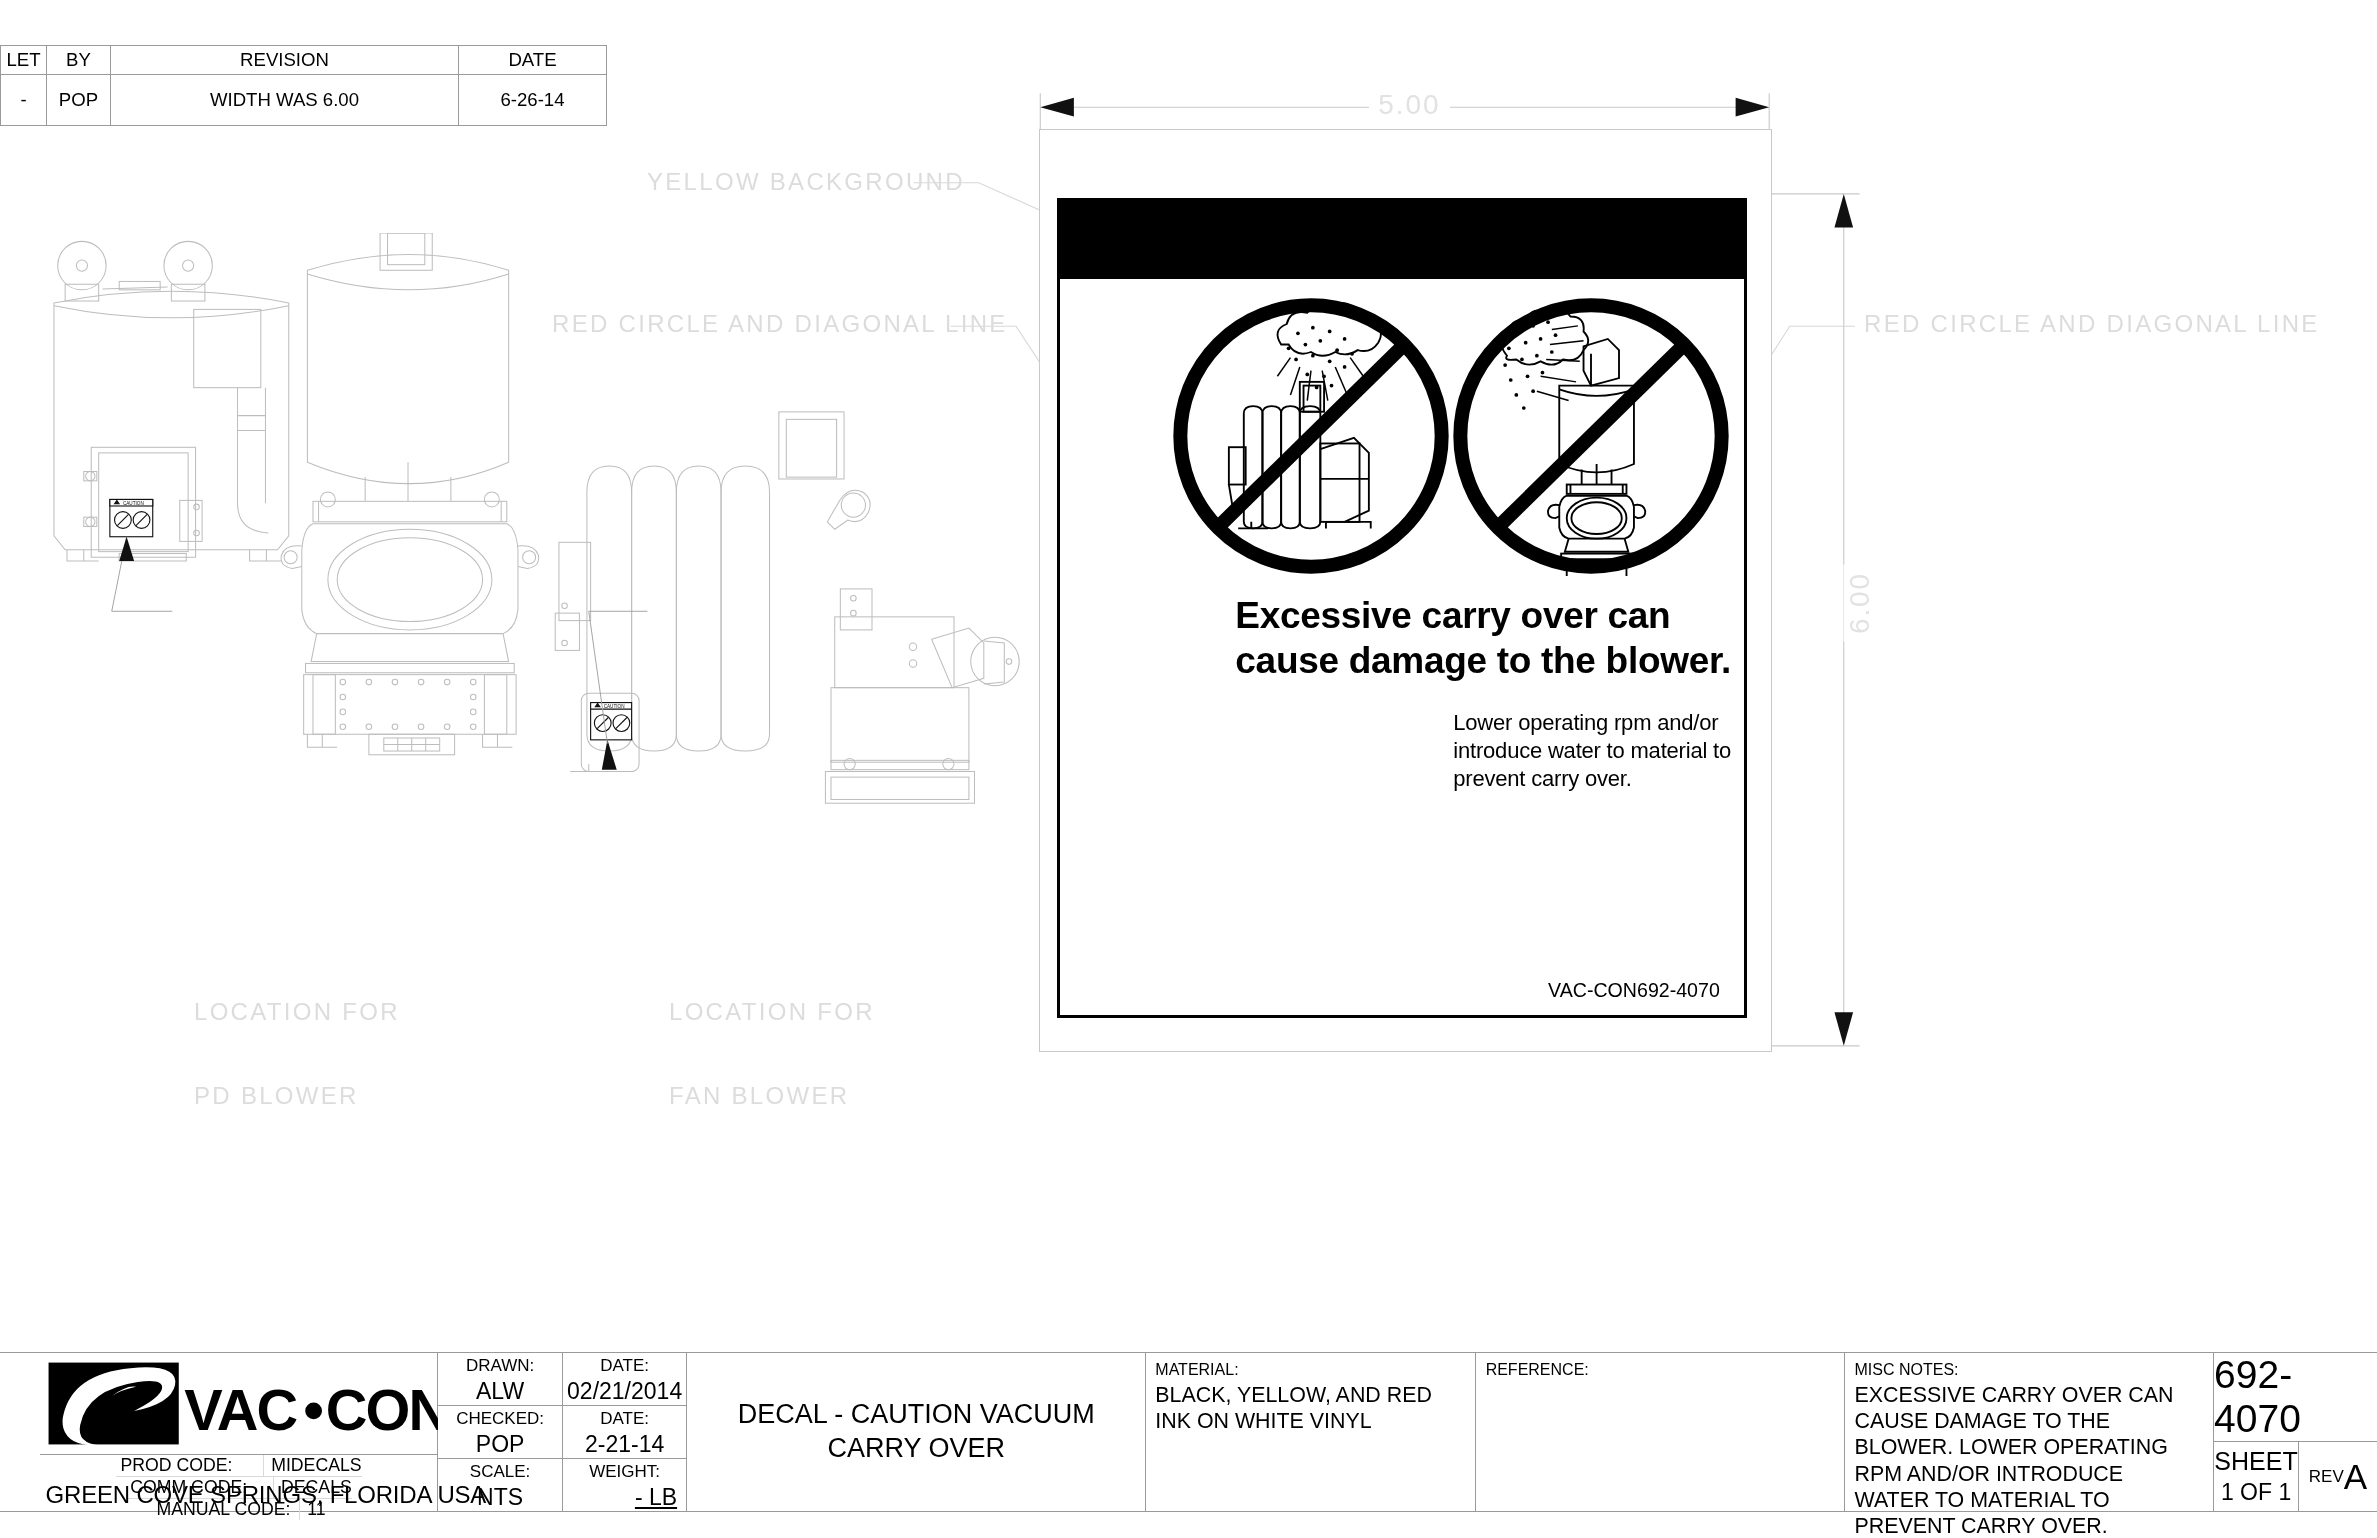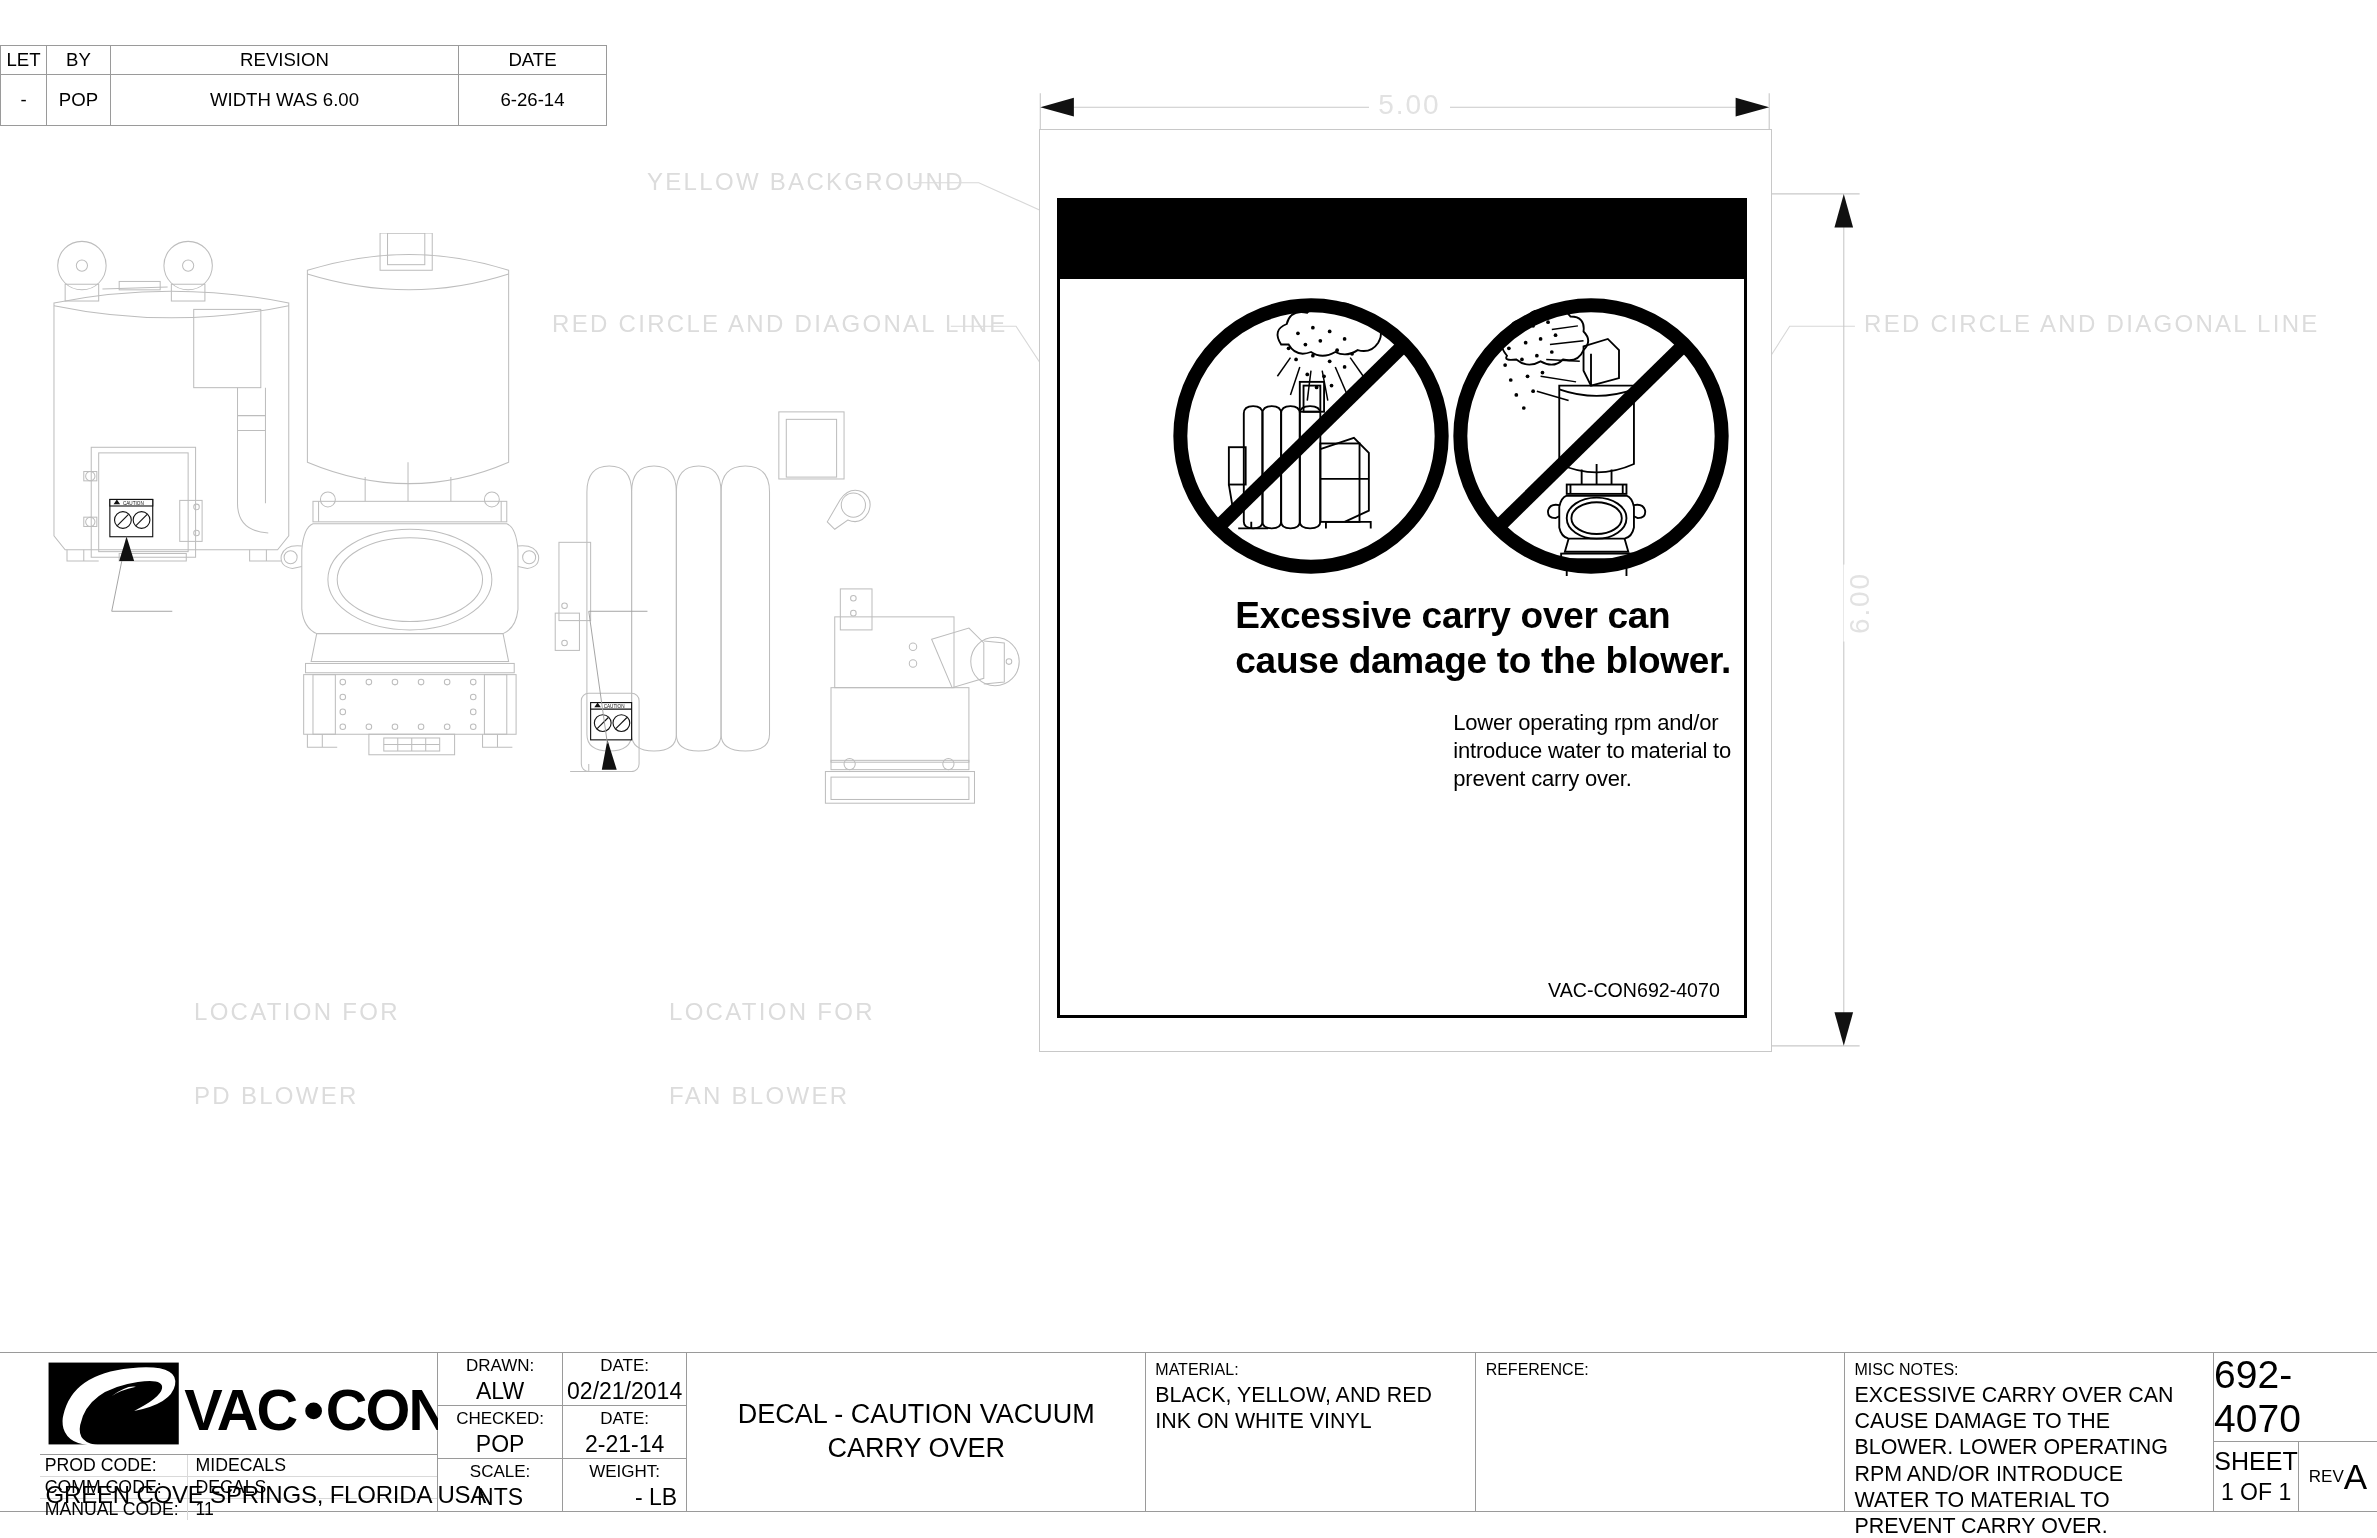--- a/index.html
+++ b/index.html
@@ -152,36 +152,36 @@
   .tb-cell { border-right: 0.9px solid #9a9a9a; box-sizing: border-box; position: relative; }
 
   
   .tb-logo { width: 403px; display: flex; flex-direction: column; margin-left: 40px; }
   .logo-top { flex: 0 0 101px; position: relative; }
   .logo-top svg { position:absolute; left:5.6px; top:3.7px; }
   .logo-city {
     position: absolute; left: 5.6px; bottom: 1.9px;
     font-size: 24px; letter-spacing: -0.2px; white-space: nowrap;
   }
-  .code-rows { flex: 1 1 auto; display: flex; flex-direction: column; border-top: 0.9px solid #9a9a9a; }
+  .code-rows { flex: 1 1 auto; display: flex; flex-direction: column; border-top: 0.9px solid #9a9a9a; align-items: center; }
   .code-row { flex: 1; display: flex; border-bottom: 0.9px solid #d9d9d9; align-items: center; }
   .code-row:last-child { border-bottom: none; }
   .code-key { width: 147px; font-size: 17.7px; padding-left: 4.7px; box-sizing: border-box; }
   .code-val { font-size: 17.7px; padding-left: 7.5px; border-left: 0.9px solid #d9d9d9; flex:1; height:100%; display:flex; align-items:center; box-sizing:border-box;}
 
   
   .tb-meta { width: 252px; display: flex; flex-direction: column; }
   .meta-row { flex: 1; display: flex; border-bottom: 0.9px solid #9a9a9a; }
   .meta-row:last-child { border-bottom: none; }
   .meta-cell { flex: 1; border-right: 0.9px solid #9a9a9a; display: flex; flex-direction: column;
                justify-content: flex-start; box-sizing: border-box; padding-top: 2.8px; }
   .meta-cell:last-child { border-right: none; }
   .meta-lab { font-size: 17px; text-align: center; }
   .meta-val { font-size: 23px; text-align: center; margin-top: 1.9px; }
-  .meta-val.right { text-align: right; padding-right: 9.3px; }
+  .meta-val.right { text-align: right; padding-right: 9.3px; text-decoration: underline; }
 
   .tb-title { width: 464px; display: flex; align-items: center; justify-content: center; }
   .tb-title span { font-size: 27px; text-align: center; line-height: 1.25; padding: 0 13px; }
 
   .tb-material { width: 334px; padding: 7.5px 9.3px; box-sizing: border-box; }
   .tb-reference { width: 373px; padding: 7.5px 9.3px; box-sizing: border-box; }
   .tb-misc { width: 373px; padding: 7.5px 9.3px; box-sizing: border-box; }
   .tb-lab { font-size: 16px; margin-bottom: 3.7px; }
   .tb-val { font-size: 21.4px; line-height: 1.22; }
 

